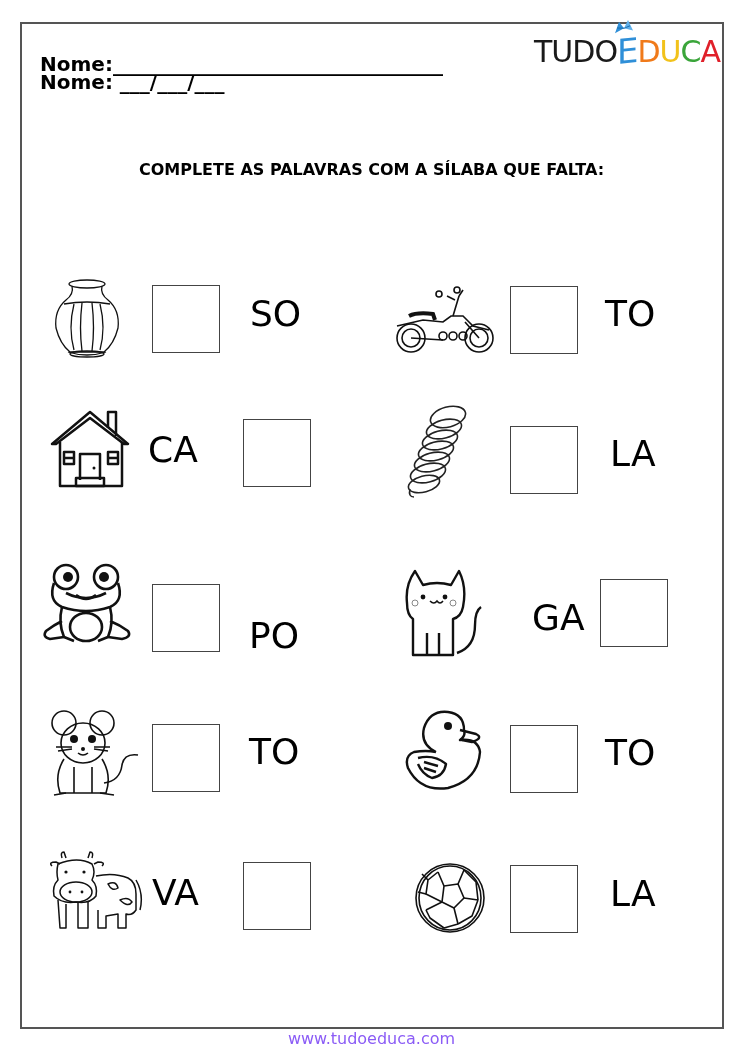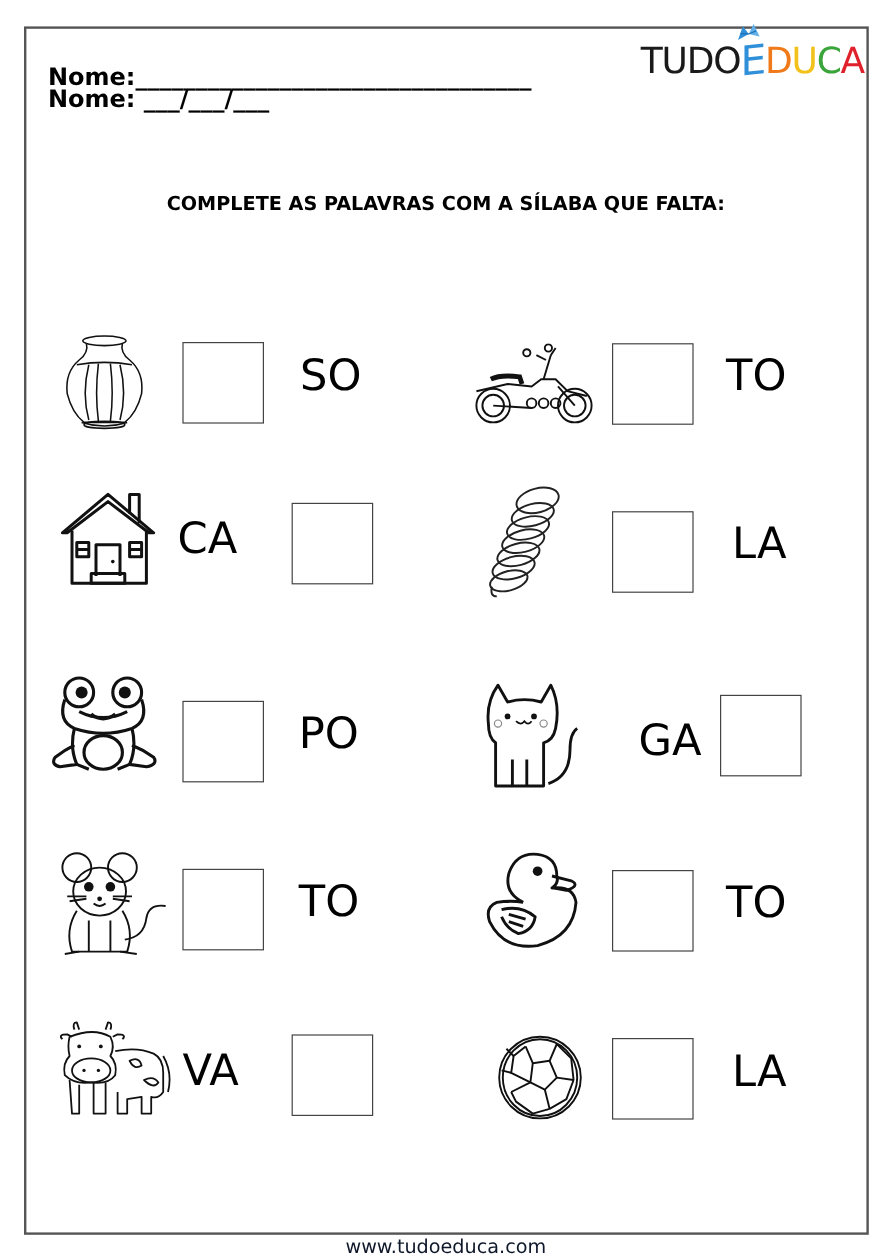--- a/index.html
+++ b/index.html
@@ -15,21 +15,21 @@
   .logo .tudo { color: #1a1a1a; }
   .logo .e { color: #2f8fd8; font-size: 34px; position: relative; display: inline-block; transform: skewY(-6deg); }
   .logo .e-book { position: absolute; left: -4px; top: -12px; width: 22px; height: 14px; }
   .logo .l { display: inline-block; }
   .title { position: absolute; left: 0; width: 743px; top: 160px; text-align: center;
            font-weight: bold; font-size: 16px; }
   .pic { position: absolute; }
   .box { position: absolute; width: 66px; height: 66px; border: 1.5px solid #444; background: #fff; }
   .syl { position: absolute; font-family: "DejaVu Sans", sans-serif; font-size: 36px; font-weight: normal; line-height: 1; }
   .footer { position: absolute; left: 0; width: 743px; top: 1029px; text-align: center;
-            font-size: 16px; color: #0f172a; }
+            font-size: 16px; color: #8b5cf6; }
 </style>
 </head>
 <body>
 
 <div class="sheet"></div>
 
 <div class="hdr hdr-nome">Nome:_________________________________</div>
 <div class="hdr hdr-data">Nome: ___/___/___</div>
 
 <div class="logo">
@@ -127,21 +127,21 @@
     <path d="M36 32 Q46 40 56 32"></path>
     <path d="M22 44 Q18 60 24 74 L10 76 Q2 74 6 68 Q14 62 22 58"></path>
     <path d="M70 44 Q74 60 68 74 L82 76 Q92 74 88 68 Q80 62 70 58"></path>
     <ellipse cx="46" cy="64" rx="16" ry="14"></ellipse>
     <path d="M24 74 L34 78 M68 74 L58 78"></path>
   </g>
   <circle cx="28" cy="14" r="5" fill="#111"></circle>
     <circle cx="64" cy="14" r="5" fill="#111"></circle>
 </svg>
 <div class="box" style="left:152px;top:584px"></div>
-<div class="syl" style="left:249px;top:594px">PO</div>
+<div class="syl" style="left:249px;top:618px">PO</div>
 
 <svg class="pic" style="left:405px;top:567px" width="82" height="96" viewBox="0 0 82 96">
   <g fill="none" stroke="#111" stroke-width="2.4" stroke-linejoin="round">
     <path d="M10 4 L18 18 Q32 14 46 18 L54 4 Q62 20 58 40 Q56 50 48 52 L48 88 L8 88 L8 52 Q2 48 2 36 Q0 18 10 4 Z"></path>
     <path d="M22 66 L22 88 M34 66 L34 88"></path>
     <path d="M52 86 Q70 80 70 58 Q70 44 76 40"></path>
   </g>
   <circle cx="18" cy="30" r="2.4" fill="#111"></circle>
     <circle cx="40" cy="30" r="2.4" fill="#111"></circle>
   <path d="M25 34 Q29 38 32 34 Q35 38 38 34" fill="none" stroke="#111" stroke-width="1.5"></path>

